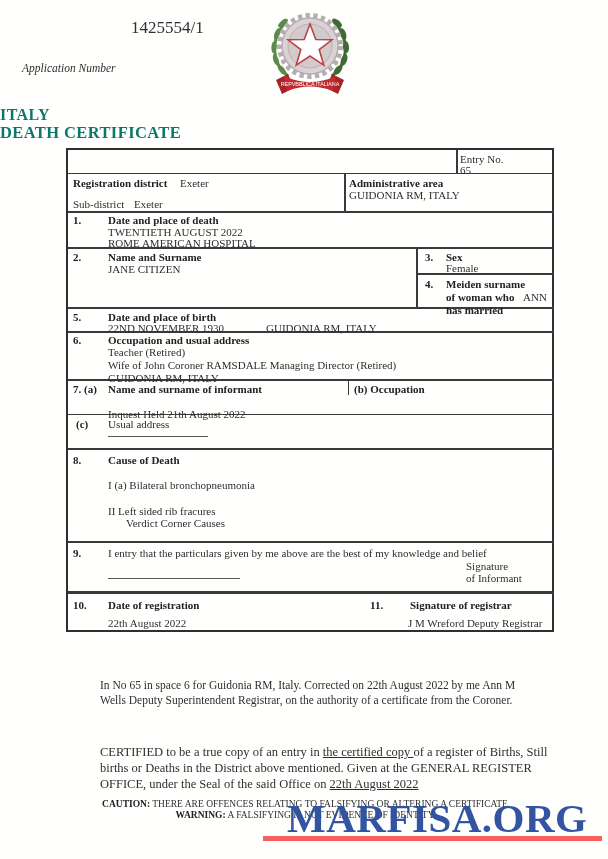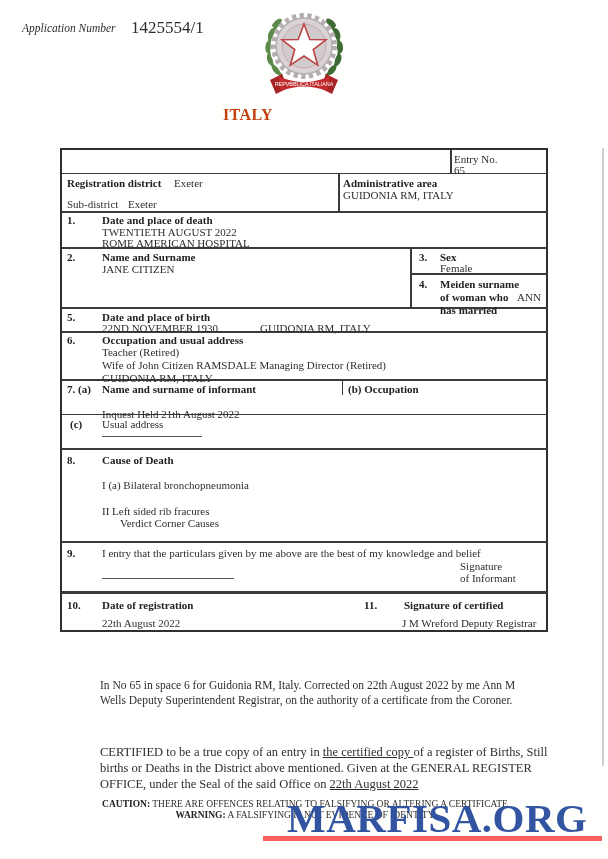--- a/index.html
+++ b/index.html
@@ -1,30 +1,30 @@
 <!DOCTYPE html>
 <html><head>
 <meta charset="utf-8">
 <style>
   * { margin:0; padding:0; box-sizing:border-box; }
   body { background:#ffffff; font-family:"Liberation Serif", serif; }
   .sheet { position:relative; width:608px; height:859px; background:#fffffe; overflow:hidden; color:#2b2b2b; }
-  .abs { position:absolute; }
+  .abs { position:absolute;margin-left:6px; }
   .t  { position:absolute; font-size:11px; line-height:12px; color:#2e2e2e; white-space:nowrap; }
   .b  { font-weight:bold; color:#222; }
-  .it { font-style:italic; }
+  .it { font-style:italic;margin-top:40px; }
   .line { position:absolute; background:#3a3a3a; }
   .underline-blank { position:absolute; border-bottom:1.2px solid #555; }
   .para { position:absolute; font-size:12.5px; line-height:16px; color:#2e2e2e; }
   .small-para { position:absolute; font-size:10px; line-height:12px; color:#2e2e2e; }
   .caution { position:absolute; left:60px; top:799px; width:490px; text-align:center; font-size:9.5px; line-height:11px; color:#2f2f2f; }
   .u { text-decoration:underline; }
   .watermark { position:absolute; left:287px; top:794px; font-family:Liberation Serif, serif; font-weight:bold; font-size:41px; letter-spacing:0.5px; opacity:0.96; }
   .wm-underline { position:absolute; left:263px; top:836px; width:339px; height:5px; }
-  .title { position:absolute; left:0; width:496px; text-align:center; font-weight:bold; color:#c2410c; letter-spacing:0.4px; }
+  .title { position:absolute; left:0; width:496px; font-weight:bold; color:#0f766e; letter-spacing:0.4px; }
 </style>
 </head>
 <body>
 
 <div class="sheet">
 
   <span class="t it" style="left:22px; top:22px; font-size:11.5px;">Application Number</span>
   <span class="t" style="left:131px; top:22px; font-size:17px;">1425554/1</span>
 
   <div class="abs" style="left:252px; top:4px; width:104px; height:102px;">
@@ -54,20 +54,21 @@
       <polygon points="52,20 57.8,35.5 74,35.8 61.2,45.6 65.8,61.2 52,52 38.2,61.2 42.8,45.6 30,35.8 46.2,35.5" fill="#ffffff" stroke="#bb4444" stroke-width="1.6"></polygon>
 
       <path d="M18,76 L30,70 L36,84 L24,90 Z" fill="#a82326"></path>
       <path d="M86,76 L74,70 L68,84 L80,90 Z" fill="#a82326"></path>
       <path d="M26,72 Q52,84 78,72 L75,87 Q52,78 29,87 Z" fill="#c12b2e"></path>
       <text x="52" y="82" text-anchor="middle" font-size="5.4" fill="#ffffff" font-family="Liberation Sans, sans-serif">REPVBBLICA ITALIANA</text>
     </svg>
   </div>
 
   <div class="title" style="top:106px; font-size:16px;">ITALY</div>
+  <div class="title" style="top:123px; font-size:16.5px;">DEATH CERTIFICATE</div>
 
   <div class="abs" style="left:602px; top:148px; width:2px; height:618px; background:#cfcfcf;"></div>
 
   <div class="abs" style="left:60px; top:148px; width:488px; height:484px; border:2px solid #2f2f2f;">
 
     <div class="line" style="left:0; top:23px;  width:486px; height:1.4px;"></div>
     <div class="line" style="left:0; top:61px;  width:486px; height:1.6px;"></div>
     <div class="line" style="left:0; top:97px;  width:486px; height:1.6px;"></div>
     <div class="line" style="left:0; top:157px; width:486px; height:2px;"></div>
     <div class="line" style="left:0; top:181px; width:486px; height:1.6px;"></div>
@@ -113,21 +114,21 @@
     <span class="t" style="left:455px; top:141px;">ANN</span>
 
     <span class="t b" style="left:5px; top:161px;">5.</span>
     <span class="t b" style="left:40px; top:161px;">Date and place of birth</span>
     <span class="t" style="left:40px; top:172px;">22ND NOVEMBER 1930</span>
     <span class="t" style="left:198px; top:172px;">GUIDONIA RM, ITALY</span>
 
     <span class="t b" style="left:5px; top:184px;">6.</span>
     <span class="t b" style="left:40px; top:184px;">Occupation and usual address</span>
     <span class="t" style="left:40px; top:196px;">Teacher (Retired)</span>
-    <span class="t" style="left:40px; top:209px;">Wife of John Citizen RAMSDALE Managing Director (Retired)</span>
+    <span class="t" style="left:40px; top:209px;">Wife of John Coroner RAMSDALE Managing Director (Retired)</span>
     <span class="t" style="left:40px; top:222px;">GUIDONIA RM, ITALY</span>
 
     <span class="t b" style="left:5px; top:233px;">7. (a)</span>
     <span class="t b" style="left:40px; top:233px;">Name and surname of informant</span>
     <span class="t b" style="left:286px; top:233px;">(b) Occupation</span>
     <span class="t" style="left:40px; top:258px;">Inquest Held 21th August 2022</span>
 
     <span class="t b" style="left:8px; top:268px;">(c)</span>
     <span class="t" style="left:40px; top:268px;">Usual address</span>
     <div class="underline-blank" style="left:40px; top:278px; width:100px; height:9px;"></div>
@@ -141,21 +142,21 @@
     <span class="t b" style="left:5px; top:397px;">9.</span>
     <span class="t" style="left:40px; top:397px;">I entry that the particulars given by me above are the best of my knowledge and belief</span>
     <span class="t" style="left:398px; top:410px;">Signature</span>
     <span class="t" style="left:398px; top:422px;">of Informant</span>
     <div class="underline-blank" style="left:40px; top:420px; width:132px; height:9px;"></div>
 
     <span class="t b" style="left:5px; top:449px;">10.</span>
     <span class="t b" style="left:40px; top:449px;">Date of registration</span>
     <span class="t" style="left:40px; top:467px;">22th August 2022</span>
     <span class="t b" style="left:302px; top:449px;">11.</span>
-    <span class="t b" style="left:342px; top:449px;">Signature of certified</span>
+    <span class="t b" style="left:342px; top:449px;">Signature of registrar</span>
     <span class="t" style="left:340px; top:467px;">J M Wreford Deputy Registrar</span>
   </div>
 
   <div class="para" style="left:100px; top:678px; width:442px; font-size:11.5px; line-height:15px; white-space:normal;">In No 65 in space 6 for Guidonia RM, Italy. Corrected on 22th August 2022 by me Ann M Wells Deputy Superintendent Registrar, on the authority of a certificate from the Coroner.</div>
 
   <div class="para" style="left:100px; top:744px; width:462px; white-space:normal;">
     <span>CERTIFIED to be a true copy of an entry in </span><span class="u">the certified copy </span><span>of a register of Births, Still births or Deaths in the District above mentioned. Given at the GENERAL REGISTER OFFICE, under the Seal of the said Office on </span><span class="u">22th  August  2022</span>
   </div>
 
 

